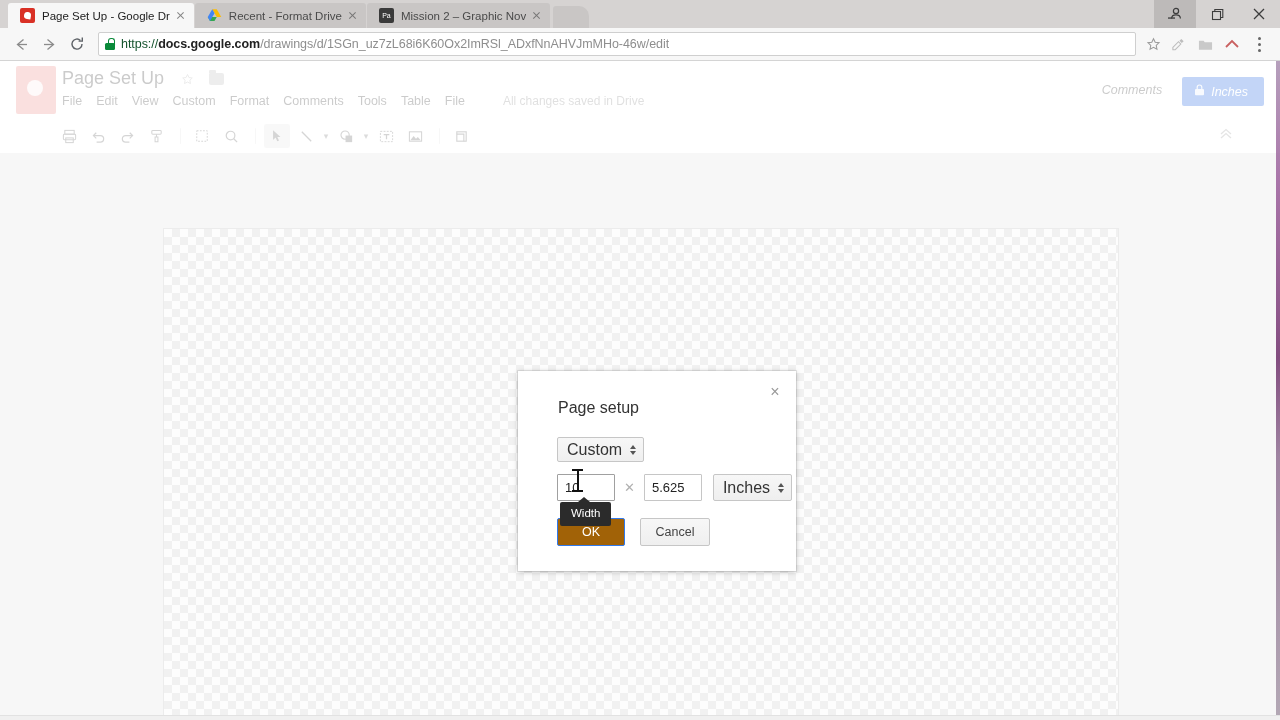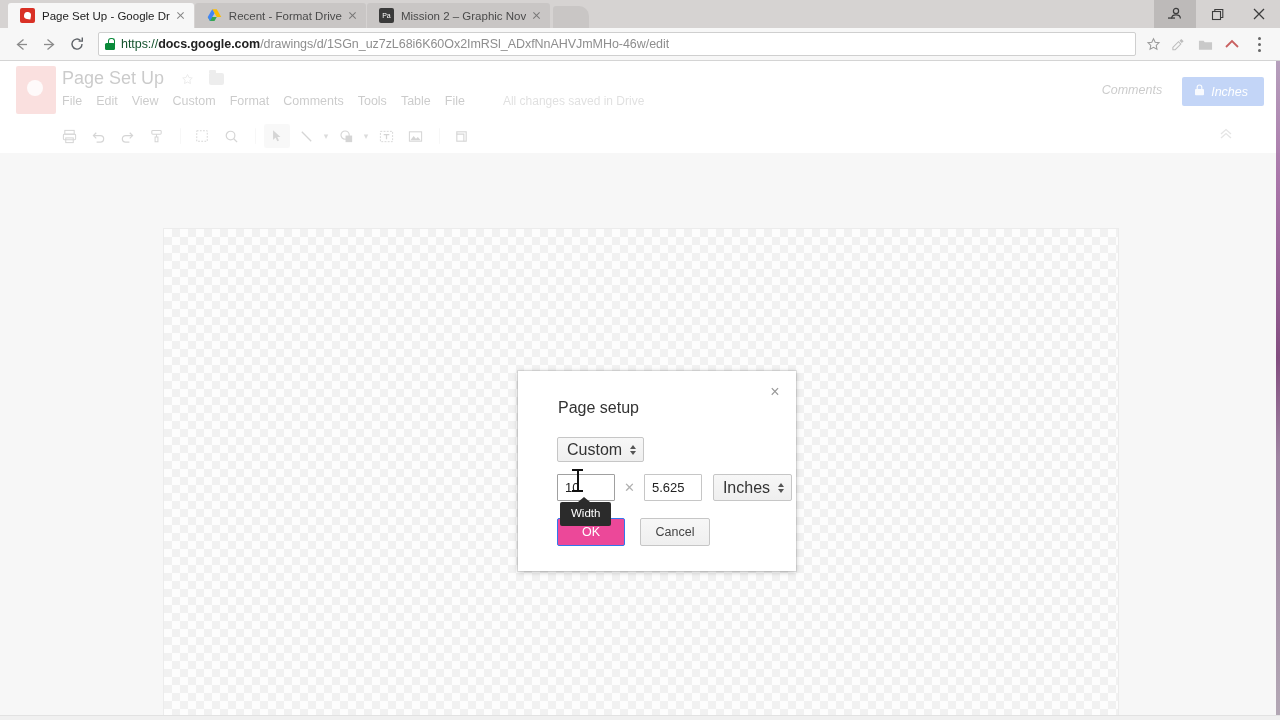--- a/index.html
+++ b/index.html
@@ -439,21 +439,21 @@
     height: 28px;
     min-width: 68px;
     border-radius: 2px;
     font-size: 12.5px;
     display: flex;
     align-items: center;
     justify-content: center;
     border: 1px solid transparent;
   }
   .btn-ok {
-    background: #ec4899;
+    background: #a16207;
     color: #fff;
     border-color: #3079ed;
   }
   .btn-cancel {
     background: linear-gradient(#f7f7f7, #efefef);
     color: #444;
     border-color: #c6c6c6;
     margin-left: 15px;
     min-width: 70px;
     text-align: center;

